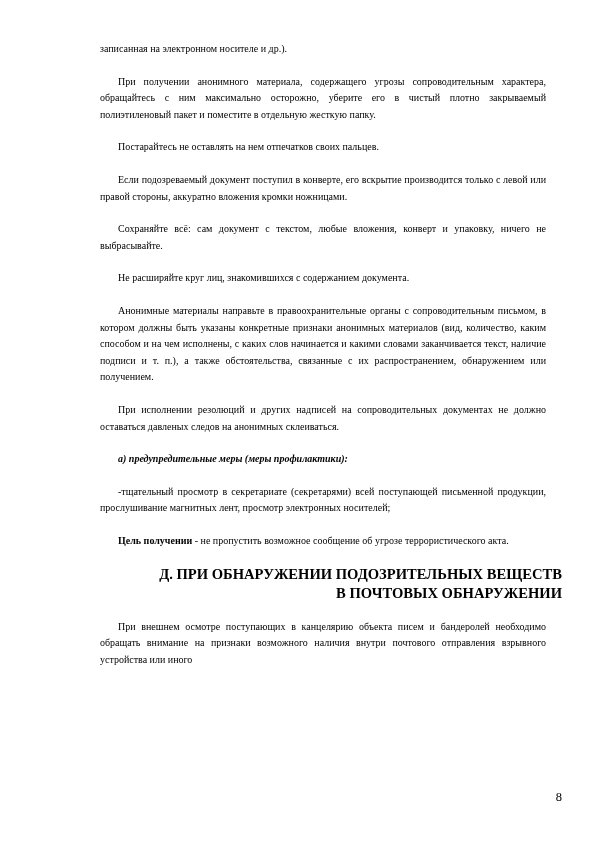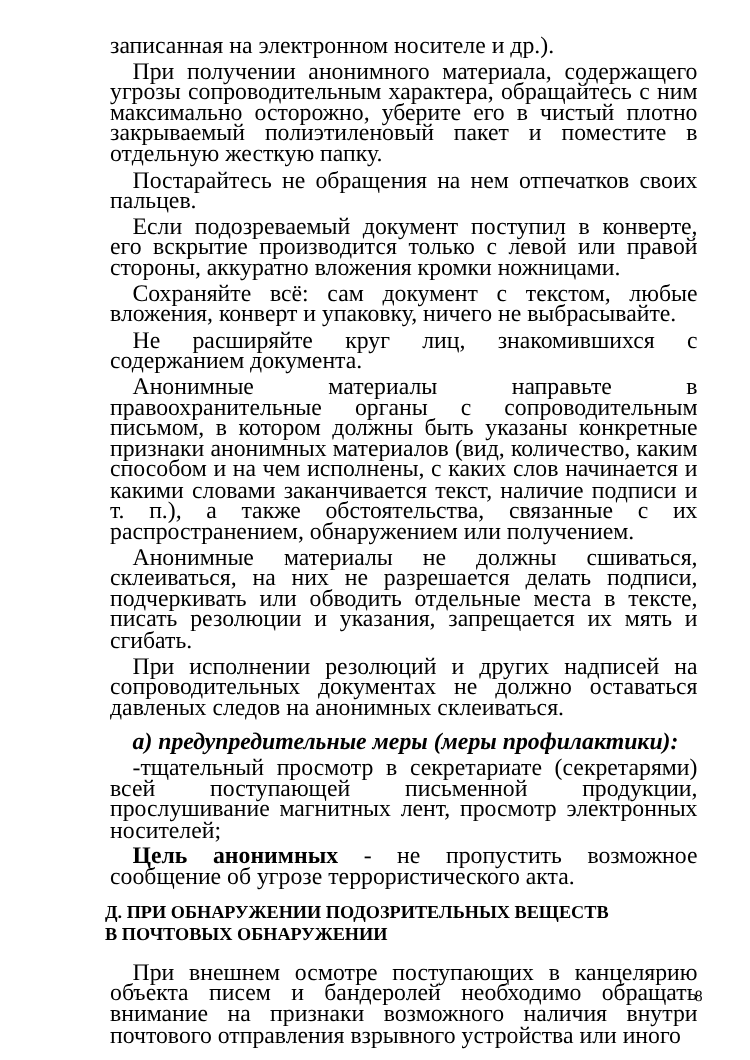--- a/index.html
+++ b/index.html
@@ -16,63 +16,62 @@
     color: #000000;
     overflow: hidden;
   }
   .doc-body {
     position: absolute;
     left: 84px;
     top: 25px;
     width: 478px;
   }
   p.para {
-    margin: 4px;
-    font-size: 19px;
+    margin: 16px;
+    font-size: 10px;
     line-height: 16.6px;
     text-align: justify;
   }
   p.para.indent {
     text-indent: 18px;
   }
   p.para .b { font-weight: bold; }
   p.para .i { font-style: italic; }
   p.heading {
     margin: 10px 0 13px 0;
     font-size: 14.6px;
     line-height: 18.6px;
     font-weight: bold;
-    text-align: left;
+    text-align: right;
     text-indent: 0;
   }
   .page-number {
     position: absolute;
     top: 790px;
     left: 84px;
     width: 478px;
     text-align: right;
     font-size: 12.5px;
     font-family: "Liberation Serif", "DejaVu Serif", serif;
     color: #000000;
   }
 </style>
 </head>
 <body>
 
 <div class="page">
   <div class="doc-body">
       <p class="para body"><span class="">записанная на электронном носителе и др.).</span></p>
       <p class="para body indent"><span class="">При получении анонимного материала, содержащего угрозы сопроводительным характера, обращайтесь с ним максимально осторожно, уберите его в чистый плотно закрываемый полиэтиленовый пакет и поместите в отдельную жесткую папку.</span></p>
-      <p class="para body indent"><span class="">Постарайтесь не обращения на нем отпечатков своих пальцев.</span></p>
+      <p class="para body indent"><span class="">Постарайтесь не оставлять на нем отпечатков своих пальцев.</span></p>
       <p class="para body indent"><span class="">Если подозреваемый документ поступил в конверте, его вскрытие производится только с левой или правой стороны, аккуратно вложения кромки ножницами.</span></p>
       <p class="para body indent"><span class="">Сохраняйте всё: сам документ с текстом, любые вложения, конверт и упаковку, ничего не выбрасывайте.</span></p>
       <p class="para body indent"><span class="">Не расширяйте круг лиц, знакомившихся с содержанием документа.</span></p>
       <p class="para body indent"><span class="">Анонимные материалы направьте в правоохранительные органы с сопроводительным письмом, в котором должны быть указаны конкретные признаки анонимных материалов (вид, количество, каким способом и на чем исполнены, с каких слов начинается и какими словами заканчивается текст, наличие подписи и т. п.), а также обстоятельства, связанные с их распространением, обнаружением или получением.</span></p>
-      <p class="para body indent"><span class="">Анонимные материалы не должны сшиваться, склеиваться, на них не разрешается делать подписи, подчеркивать или обводить отдельные места в тексте, писать резолюции и указания, запрещается их мять и сгибать.</span></p>
       <p class="para body indent"><span class="">При исполнении резолюций и других надписей на сопроводительных документах не должно оставаться давленых следов на анонимных склеиваться.</span></p>
       <p class="para body indent" style="margin-top: 11px;"><span class="b i">а) предупредительные меры (меры профилактики):</span></p>
       <p class="para body indent"><span class="">-тщательный просмотр в секретариате (секретарями) всей поступающей письменной продукции, прослушивание магнитных лент, просмотр электронных носителей;</span></p>
-      <p class="para body indent"><span class="b ">Цель анонимных</span><span class=""> - не пропустить возможное сообщение об угрозе террористического акта.</span></p>
+      <p class="para body indent"><span class="b ">Цель получении</span><span class=""> - не пропустить возможное сообщение об угрозе террористического акта.</span></p>
       <p class="para heading"><span class="b ">Д. ПРИ ОБНАРУЖЕНИИ ПОДОЗРИТЕЛЬНЫХ ВЕЩЕСТВ</span><br><span class="b ">В ПОЧТОВЫХ ОБНАРУЖЕНИИ</span></p>
       <p class="para body indent"><span class="">При внешнем осмотре поступающих в канцелярию объекта писем и бандеролей необходимо обращать внимание на признаки возможного наличия внутри почтового отправления взрывного устройства или иного</span></p>
     </div>
   <div class="page-number">8</div>
 </div>
 
 </body></html>

